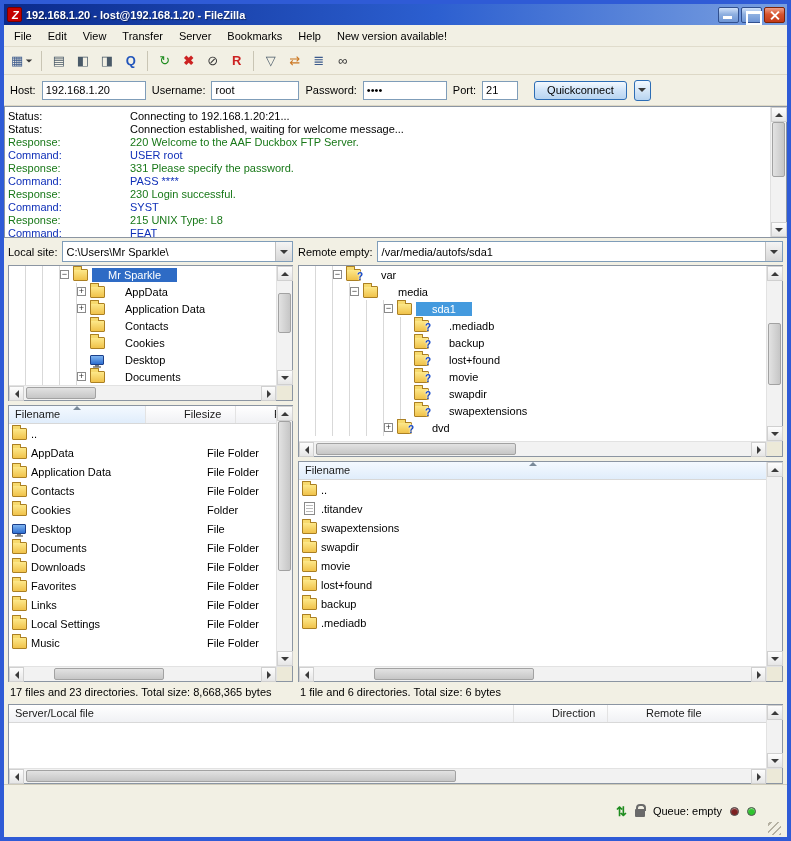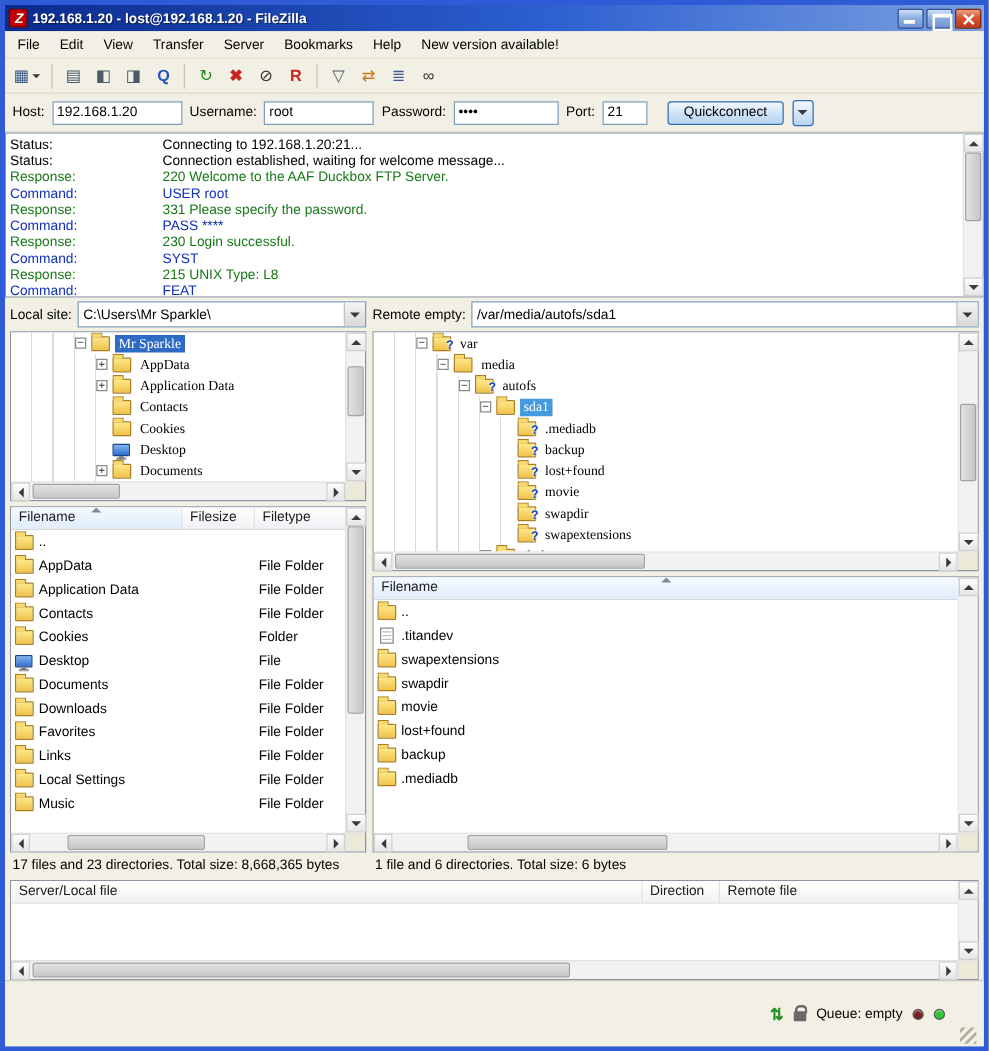--- a/index.html
+++ b/index.html
@@ -71,26 +71,26 @@
   .exp.plus::before{content:"+";margin-top:-1px;}
   .exp.minus::before{content:"\2212";margin-top:-1px;}
   .expsp{width:13px;flex:none;}
   .fico{width:15px;height:12px;position:relative;flex:none;margin-right:4px;background:linear-gradient(#fde88a,#f0c24a);border:1px solid #ab8023;border-radius:1px;}
   .fico::before{content:"";position:absolute;left:-1px;top:-4px;width:7px;height:3px;background:#f7da6e;border:1px solid #ab8023;border-bottom:none;border-radius:1px 1px 0 0;}
   .fico.q::after{content:"?";position:absolute;right:-3px;bottom:-2px;font:bold 10px/1 "Liberation Sans",sans-serif;color:#1347c8;text-shadow:0 0 2px #fff,0 0 2px #fff;}
   .pico{width:11px;height:13px;flex:none;background:#fff;border:1px solid #888;margin:0 6px 0 2px;position:relative;}
   .pico::after{content:"";position:absolute;left:1px;top:2px;width:7px;height:1px;background:#bbb;box-shadow:0 3px 0 #bbb,0 6px 0 #bbb;}
   .dico{width:14px;height:10px;flex:none;background:linear-gradient(#7fb4f0,#2f6fd0);border:1px solid #1b3f8a;margin-right:5px;position:relative;border-radius:1px;}
   .dico::after{content:"";position:absolute;left:4px;bottom:-3px;width:4px;height:2px;background:#7a7a7a;box-shadow:-2px 1px 0 #9a9a9a,2px 1px 0 #9a9a9a;}
-  .tlabel{padding:1px 3px;font-family:Liberation Serif, serif;}
+  .tlabel{padding:1px 16px;}
   .tlabel.sel{background:#2e6bc5;color:#fff;}
   .tlabel.sel2{background:#449ade;color:#fff;}
   
   .listpanel{flex:1;min-height:0;}
-  .lhead{display:flex;height:18px;background:linear-gradient(#ffffff,#f0f1f4);border-bottom:1px solid #d8d8d8;font-size:11px;color:#1a1a1a;}
+  .lhead{display:flex;height:18px;background:linear-gradient(#ffffff,#f0f1f4);border-bottom:1px solid #d8d8d8;font-size:11px;color:#1a1a1a;gap:32px;}
   .hcell{flex:none;padding:2px 6px 0;border-right:1px solid #e3e3e3;position:relative;white-space:nowrap;overflow:hidden;}
   .hcell.fill{flex:1;border-right:none;}
   .hcell.sorted{background:linear-gradient(#f4f9ff,#e0edfb);}
   .sortarr{position:absolute;top:0;left:50%;margin-left:-4px;width:0;height:0;border:4px solid transparent;border-bottom:4px solid #7a8a9a;border-top:none;}
   .lrow{display:flex;align-items:center;height:19px;padding-left:3px;font-size:11px;white-space:nowrap;}
   .cell{overflow:hidden;text-overflow:ellipsis;padding-right:4px;flex:none;}
   .cell.num{text-align:right;}
   .cell.fill{flex:1;}
   .pstatus{height:20px;flex:none;font-size:11px;padding:4px 2px 0;white-space:nowrap;overflow:hidden;}
   
@@ -459,26 +459,20 @@
               <span class="fico q"></span>
               <span class="tlabel">var</span>
             </div>
           <div class="trow">
               <span class="guide" style="width:51px"></span>
               <span class="exp minus"></span>
               <span class="fico"></span>
               <span class="tlabel">media</span>
             </div>
           <div class="trow">
-              <span class="guide" style="width:68px"></span>
-              <span class="exp minus"></span>
-              <span class="fico q"></span>
-              <span class="tlabel">autofs</span>
-            </div>
-          <div class="trow">
               <span class="guide" style="width:85px"></span>
               <span class="exp minus"></span>
               <span class="fico"></span>
               <span class="tlabel sel2">sda1</span>
             </div>
           <div class="trow">
               <span class="guide" style="width:102px"></span>
               <span class="expsp"></span>
               <span class="fico q"></span>
               <span class="tlabel">.mediadb</span>

